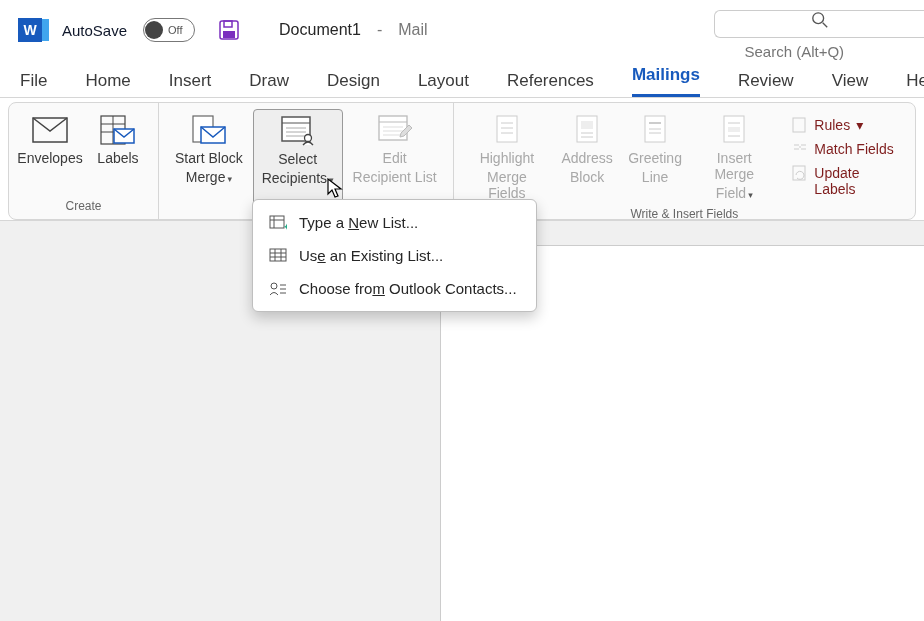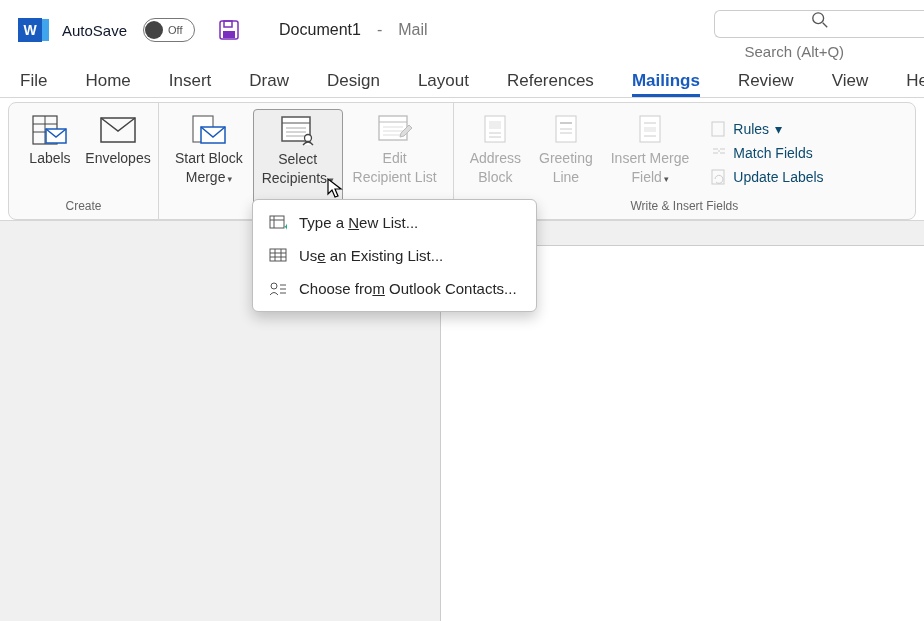--- a/index.html
+++ b/index.html
@@ -16,37 +16,37 @@
   .save-icon { width:20px; height:20px; margin-left:14px; }
   .doc-title { font-size:16px; color:#262626; margin-left:30px; }
   .doc-app { font-size:16px; color:#777; }
   .search { position:absolute; right:0; top:10px; width:210px; height:28px; border:1px solid #ccc; border-left:1px solid #ccc; border-right:none; border-radius:6px 0 0 6px; display:flex; align-items:center; padding:0 14px; gap:14px; background:#fff;flex-direction:column; }
   .search input { border:none; outline:none; font-size:15px; color:#666; background:transparent; width:150px; }
   .search .mag { width:18px; height:18px; }
 
   
   .tabs { height:38px; display:flex; align-items:flex-end; padding:0 20px; gap:38px; border-bottom:1px solid #d6d6d6; }
   .tab { font-size:17px; color:#3b3b3b; padding-bottom:6px; cursor:pointer; }
-  .tab.active { color:#185ABD; font-weight:600; border-bottom:3px solid #185ABD; padding-bottom:3px; }
+  .tab.active { color:#185ABD; font-weight:600; border-bottom:3px solid #185ABD; padding-bottom:9px; }
 
   
   .ribbon-wrap { background:#fff; border-bottom:1px solid #d6d6d6; padding:4px 8px 0 8px; }
   .ribbon-panel { background:#fafafa; border:1px solid #d6d6d6; border-radius:8px; display:flex; height:118px; position:relative;}
   .group { display:flex; flex-direction:column; border-right:1px solid #d6d6d6; padding:6px 8px 2px 8px; }
   .group:last-child { border-right:none; }
   .group-row { display:flex; gap:2px; flex:1; }
   .group-label { text-align:center; font-size:12px; color:#666; padding:2px 0 4px 0; }
   .btn { display:flex; flex-direction:column; align-items:center; justify-content:flex-start; padding:4px 8px; min-width:66px; border-radius:4px; cursor:pointer; font-size:14px; color:#3b3b3b; text-align:center; gap:3px; }
   .btn.selected { background:#eee; border:1px solid #999;padding-left:8px; }
   .btn .ico { height:34px; display:flex; align-items:center; justify-content:center; }
   .btn.disabled { color:#a8a8a8; cursor:default; }
   .btn .caret { font-size:9px; color:#555; margin-left:2px; }
 
   .small-btns { display:flex; flex-direction:column; gap:4px; padding:4px 8px; justify-content:center; }
-  .small-btn { display:flex; align-items:flex-start; gap:6px; font-size:14px; color:#0c4a6e; padding:2px 4px; }
+  .small-btn { display:flex; align-items:flex-start; gap:6px; font-size:14px; color:#7f1d1d; padding:2px 4px; }
   .small-btn .sico { width:16px; height:16px; }
 
   
   .dropdown { position:absolute; left:252px; top:199px; width:285px; background:#fff; border:1px solid #bfbfbf; border-radius:6px; box-shadow:0 6px 14px rgba(0,0,0,0.2); padding:6px 0; z-index:10; }
   .dd-item { display:flex; align-items:center; gap:12px; padding:8px 16px; font-size:15px; color:#262626; cursor:pointer; }
   .dd-item .dico { width:18px; height:16px; display:flex; align-items:center; justify-content:center; }
   .underline-letter { text-decoration: underline; }
 
   
   .doc-area { position:absolute; left:0; top:221px; right:0; bottom:0; background:#f0f0f0; }
@@ -103,39 +103,39 @@
   <div class="tab">Help</div>
 </div>
 
 <div class="ribbon-wrap">
   <div class="ribbon-panel">
 
     <div class="group" style="width:150px;">
       <div class="group-row">
         <div class="btn">
           <span class="ico">
+            <svg width="36" height="26" viewBox="0 0 36 26">
+                <rect x="1" y="1" width="34" height="24" fill="none" stroke="#444" stroke-width="1.5"></rect>
+                <polyline points="1,1 18,14 35,1" fill="none" stroke="#444" stroke-width="1.5"></polyline>
+              </svg>
+          </span>
+          <span>Envelopes</span>
+        </div>
+        <div class="btn">
+          <span class="ico">
             <svg width="36" height="30" viewBox="0 0 36 30">
                 <rect x="1" y="1" width="24" height="28" fill="none" stroke="#444" stroke-width="1.2"></rect>
                 <line x1="1" y1="9" x2="25" y2="9" stroke="#444"></line>
                 <line x1="1" y1="17" x2="25" y2="17" stroke="#444"></line>
                 <line x1="13" y1="1" x2="13" y2="29" stroke="#444"></line>
                 <rect x="14" y="14" width="20" height="14" fill="#fff" stroke="#185ABD" stroke-width="1.5"></rect>
                 <polyline points="14,14 24,22 34,14" fill="none" stroke="#185ABD" stroke-width="1.5"></polyline>
               </svg>
           </span>
           <span>Labels</span>
-        </div>
-        <div class="btn">
-          <span class="ico">
-            <svg width="36" height="26" viewBox="0 0 36 26">
-                <rect x="1" y="1" width="34" height="24" fill="none" stroke="#444" stroke-width="1.5"></rect>
-                <polyline points="1,1 18,14 35,1" fill="none" stroke="#444" stroke-width="1.5"></polyline>
-              </svg>
-          </span>
-          <span>Envelopes</span>
         </div>
       </div>
       <div class="group-label">Create</div>
     </div>
 
     <div class="group" style="flex:0 0 auto;">
       <div class="group-row">
         <div class="btn">
           <span class="ico">
             <svg width="36" height="30" viewBox="0 0 36 30">
@@ -175,20 +175,32 @@
           </span>
           <span>Edit</span>
           <span>Recipient List</span>
         </div>
       </div>
 
     </div>
 
     <div class="group" style="flex:1;">
       <div class="group-row">
+        <div class="btn disabled" style="min-width:84px;">
+          <span class="ico">
+              <svg width="26" height="30" viewBox="0 0 26 30">
+                <rect x="3" y="1" width="20" height="26" fill="#fff" stroke="#ccc"></rect>
+                <line x1="7" y1="8" x2="19" y2="8" stroke="#ccc"></line>
+                <line x1="7" y1="13" x2="19" y2="13" stroke="#ccc"></line>
+                <line x1="7" y1="18" x2="19" y2="18" stroke="#ccc"></line>
+              </svg>
+            </span>
+          <span>Highlight</span>
+          <span>Merge Fields</span>
+        </div>
         <div class="btn disabled">
           <span class="ico">
               <svg width="26" height="30" viewBox="0 0 26 30">
                 <rect x="3" y="1" width="20" height="26" fill="#fff" stroke="#ccc"></rect>
                 <rect x="7" y="6" width="12" height="8" fill="#eee"></rect>
                 <line x1="7" y1="18" x2="19" y2="18" stroke="#ccc"></line>
                 <line x1="7" y1="22" x2="19" y2="22" stroke="#ccc"></line>
               </svg>
             </span>
           <span>Address</span>

